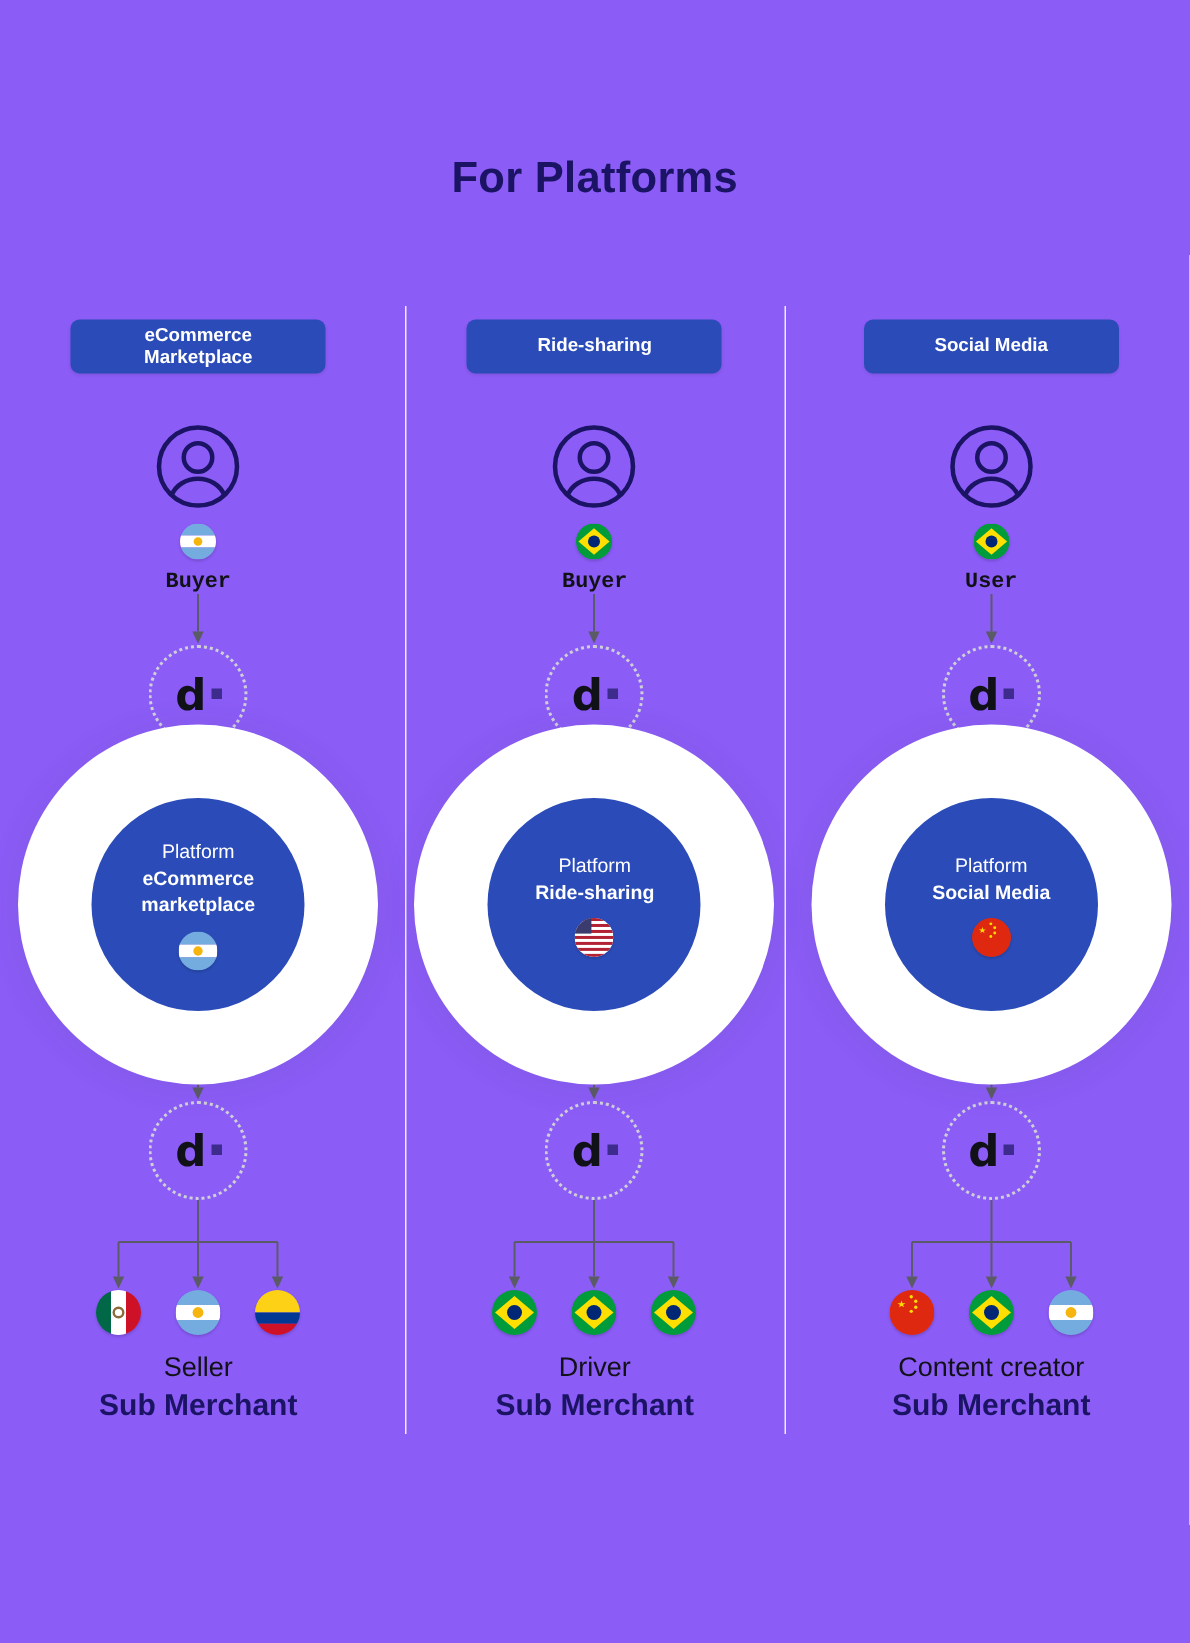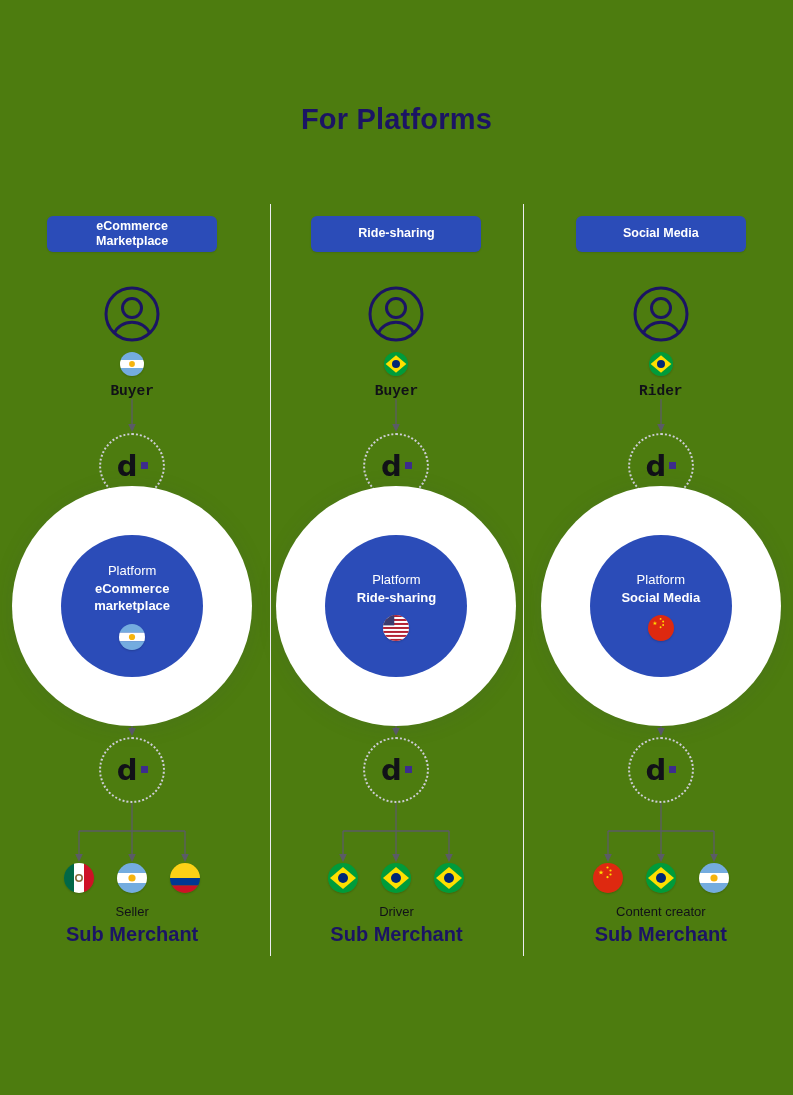--- a/index.html
+++ b/index.html
@@ -2,21 +2,21 @@
 <html><head>
 <meta charset="utf-8">
 <style>
   * { box-sizing: border-box; margin: 0; padding: 0; }
   html, body {
     width: 793px; height: 1095px;
     background: #ffffff;
     font-family: "Liberation Sans", sans-serif;
     overflow: hidden;
   }
-  .page { position: relative; width: 793px; height: 1095px; background:#4d7c0f; }
+  .page { position: relative; width: 793px; height: 1095px; background:#8b5cf6; }
 
   
   .title {
     position: absolute; top: 103px; left: 0; width: 793px;
     text-align: center;
     font-size: 29px; font-weight: bold; letter-spacing: .2px;
     color: #1b1464;
   }
 
   
@@ -125,21 +125,21 @@
   .platform .p-name   { font-size: 13px; font-weight: bold;   line-height: 1.35; }
   .platform .platform-flag { margin-top: 9px; width: 26px; height: 26px; }
 
   
   .merchant-flags {
     display: flex; gap: 23px; justify-content: center; align-items: center;
   }
   .merchant-flags .flag { width: 30px; height: 30px; }
   .merchant-role {
     margin-top: 11px;
-    font-size: 13px; color: #111118; font-weight: normal;
+    font-size: 18px; color: #111118; font-weight: normal;
   }
   .merchant-title {
     margin-top: 4px;
     font-size: 20px; font-weight: bold; color: #1b1464;
   }
 </style>
 </head>
 <body>
 
 <div class="page">
@@ -376,21 +376,21 @@
       </svg>
 
       <span class="flag actor-flag">
         <svg viewBox="0 0 30 30" preserveAspectRatio="xMidYMid slice">
           <rect width="30" height="30" fill="#009b3a"></rect>
           <polygon points="15,4 28,15 15,26 2,15" fill="#fedf00"></polygon>
           <circle cx="15" cy="15" r="5" fill="#002776"></circle>
         </svg>
       </span>
 
-      <div class="actor-label">Rider</div>
+      <div class="actor-label">User</div>
 
       <svg class="conn" width="20" height="34">
         <line x1="10" y1="0" x2="10" y2="25" stroke="#5b5b66" stroke-width="1.3"></line>
         <polygon points="10,33 6.2,25 13.8,25" fill="#5b5b66"></polygon>
       </svg>
 
       <div class="dlocal">
         <span class="d">d</span>
           <span class="dot"></span>
       </div>

